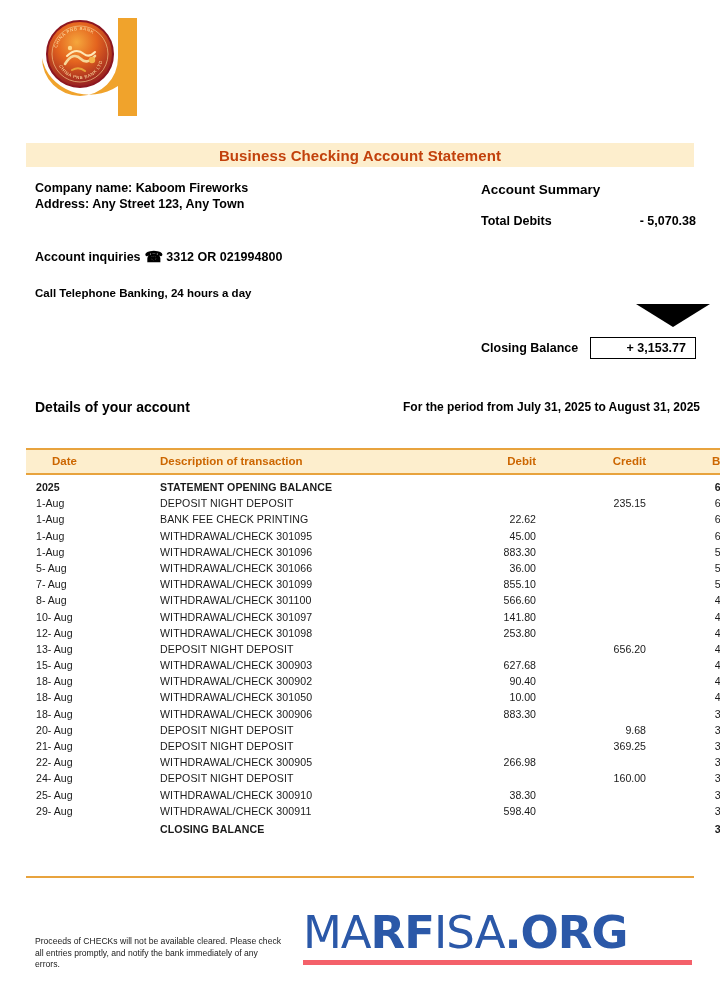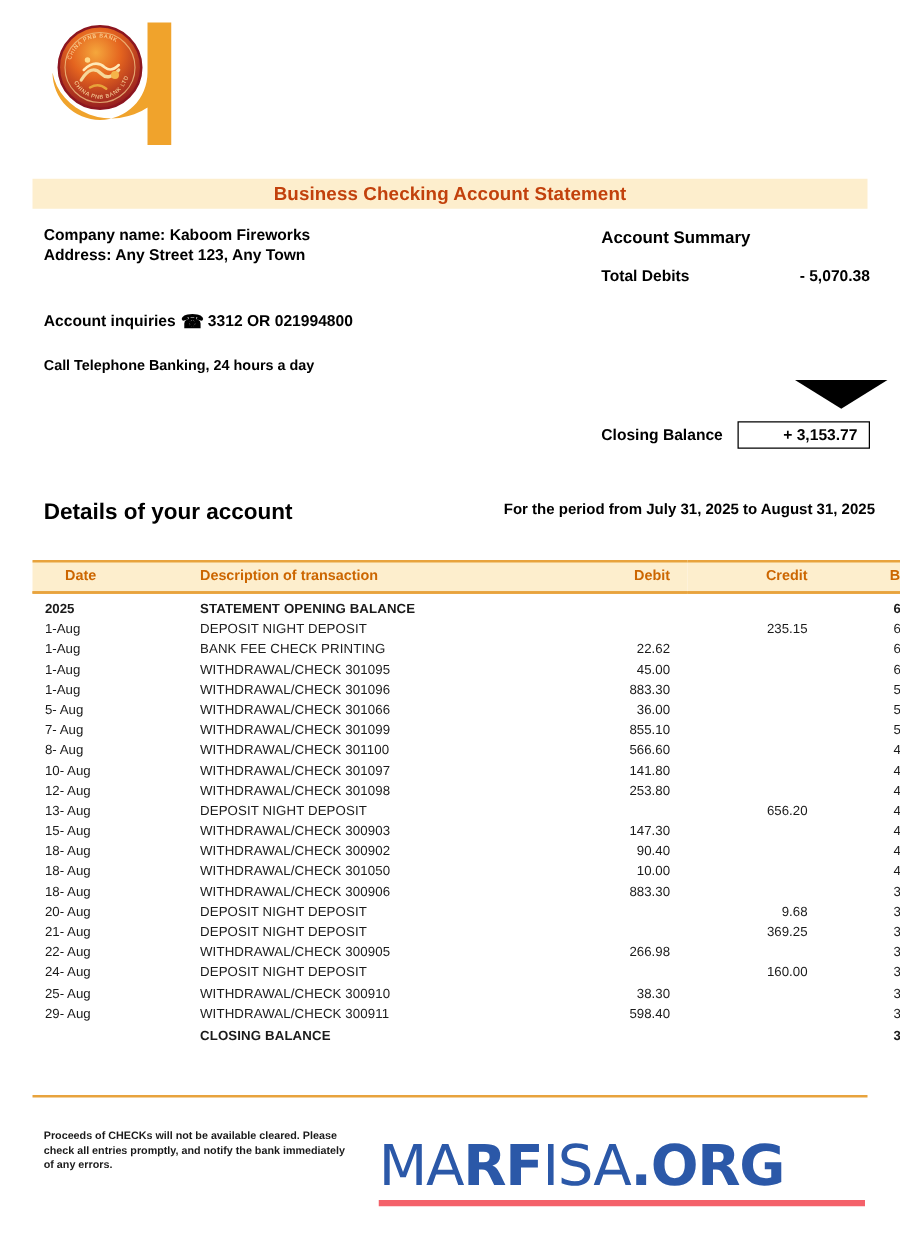--- a/index.html
+++ b/index.html
@@ -128,21 +128,21 @@
     text-align: right;
     font-size: 12.5px;
     font-weight: bold;
   }
 
   
   #details-label {
     position: absolute;
     left: 35px;
     top: 399px;
-    font-size: 18px;
+    font-size: 14px;
     font-weight: bold;
   }
   #period-label {
     position: absolute;
     right: 20px;
     top: 400px;
     font-size: 12px;
     font-weight: bold;
     white-space: nowrap;
   }
@@ -192,26 +192,25 @@
     top: 876px;
     width: 668px;
     height: 0;
     border-top: 2px solid #e8a33d;
   }
 
   
   #footer-note {
     position: absolute;
     left: 35px;
-    top: 903px;
+    top: 936px;
     width: 250px;
     font-size: 8.6px;
     line-height: 11.5px;
     color: #1a1a1a;
-    font-weight: bold;
   }
 
   
   #watermark {
     position: absolute;
     left: 303px;
     top: 908px;
     width: 400px;
   }
   #watermark .wm-text {
@@ -385,21 +384,21 @@
       <tr>
         <td class="c-date">13- Aug</td>
         <td class="c-desc">DEPOSIT NIGHT DEPOSIT</td>
         <td class="c-debit"></td>
         <td class="c-credit">656.20</td>
         <td class="c-balance">4,784.72</td>
       </tr>
       <tr>
         <td class="c-date">15- Aug</td>
         <td class="c-desc">WITHDRAWAL/CHECK 300903</td>
-        <td class="c-debit">147.30</td>
+        <td class="c-debit">627.68</td>
         <td class="c-credit"></td>
         <td class="c-balance">4,422.22</td>
       </tr>
       <tr>
         <td class="c-date">18- Aug</td>
         <td class="c-desc">WITHDRAWAL/CHECK 300902</td>
         <td class="c-debit">90.40</td>
         <td class="c-credit"></td>
         <td class="c-balance">4,331.82</td>
       </tr>

